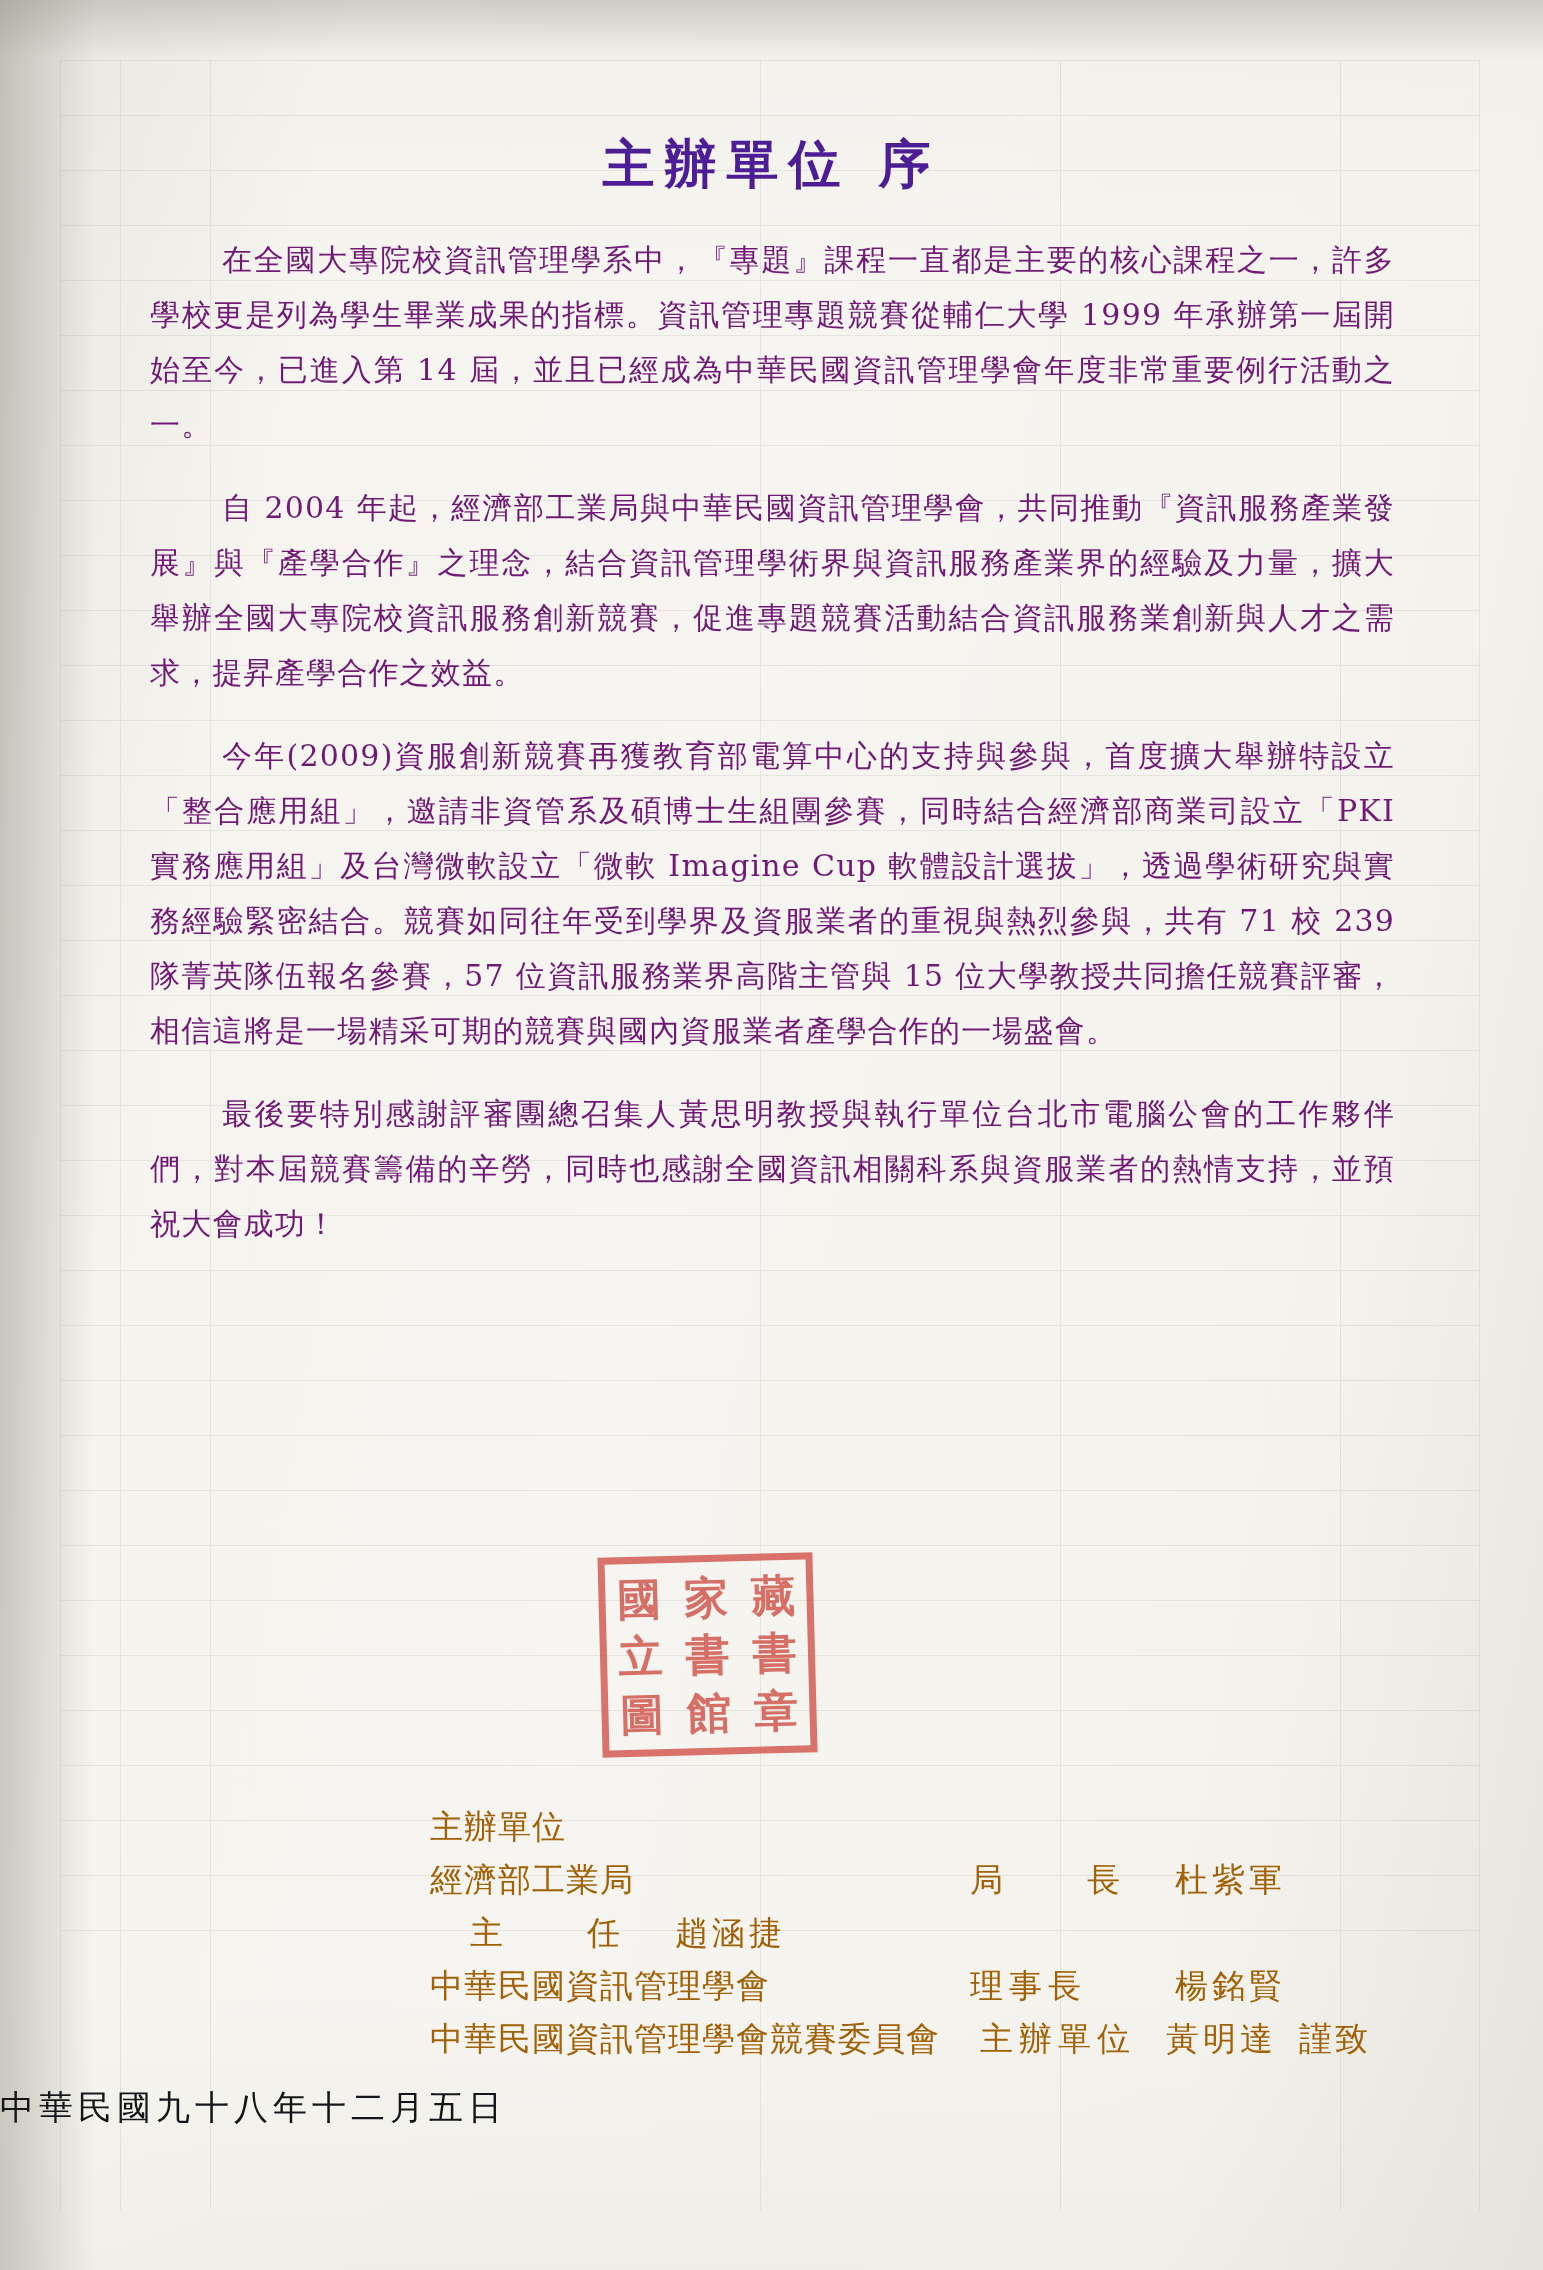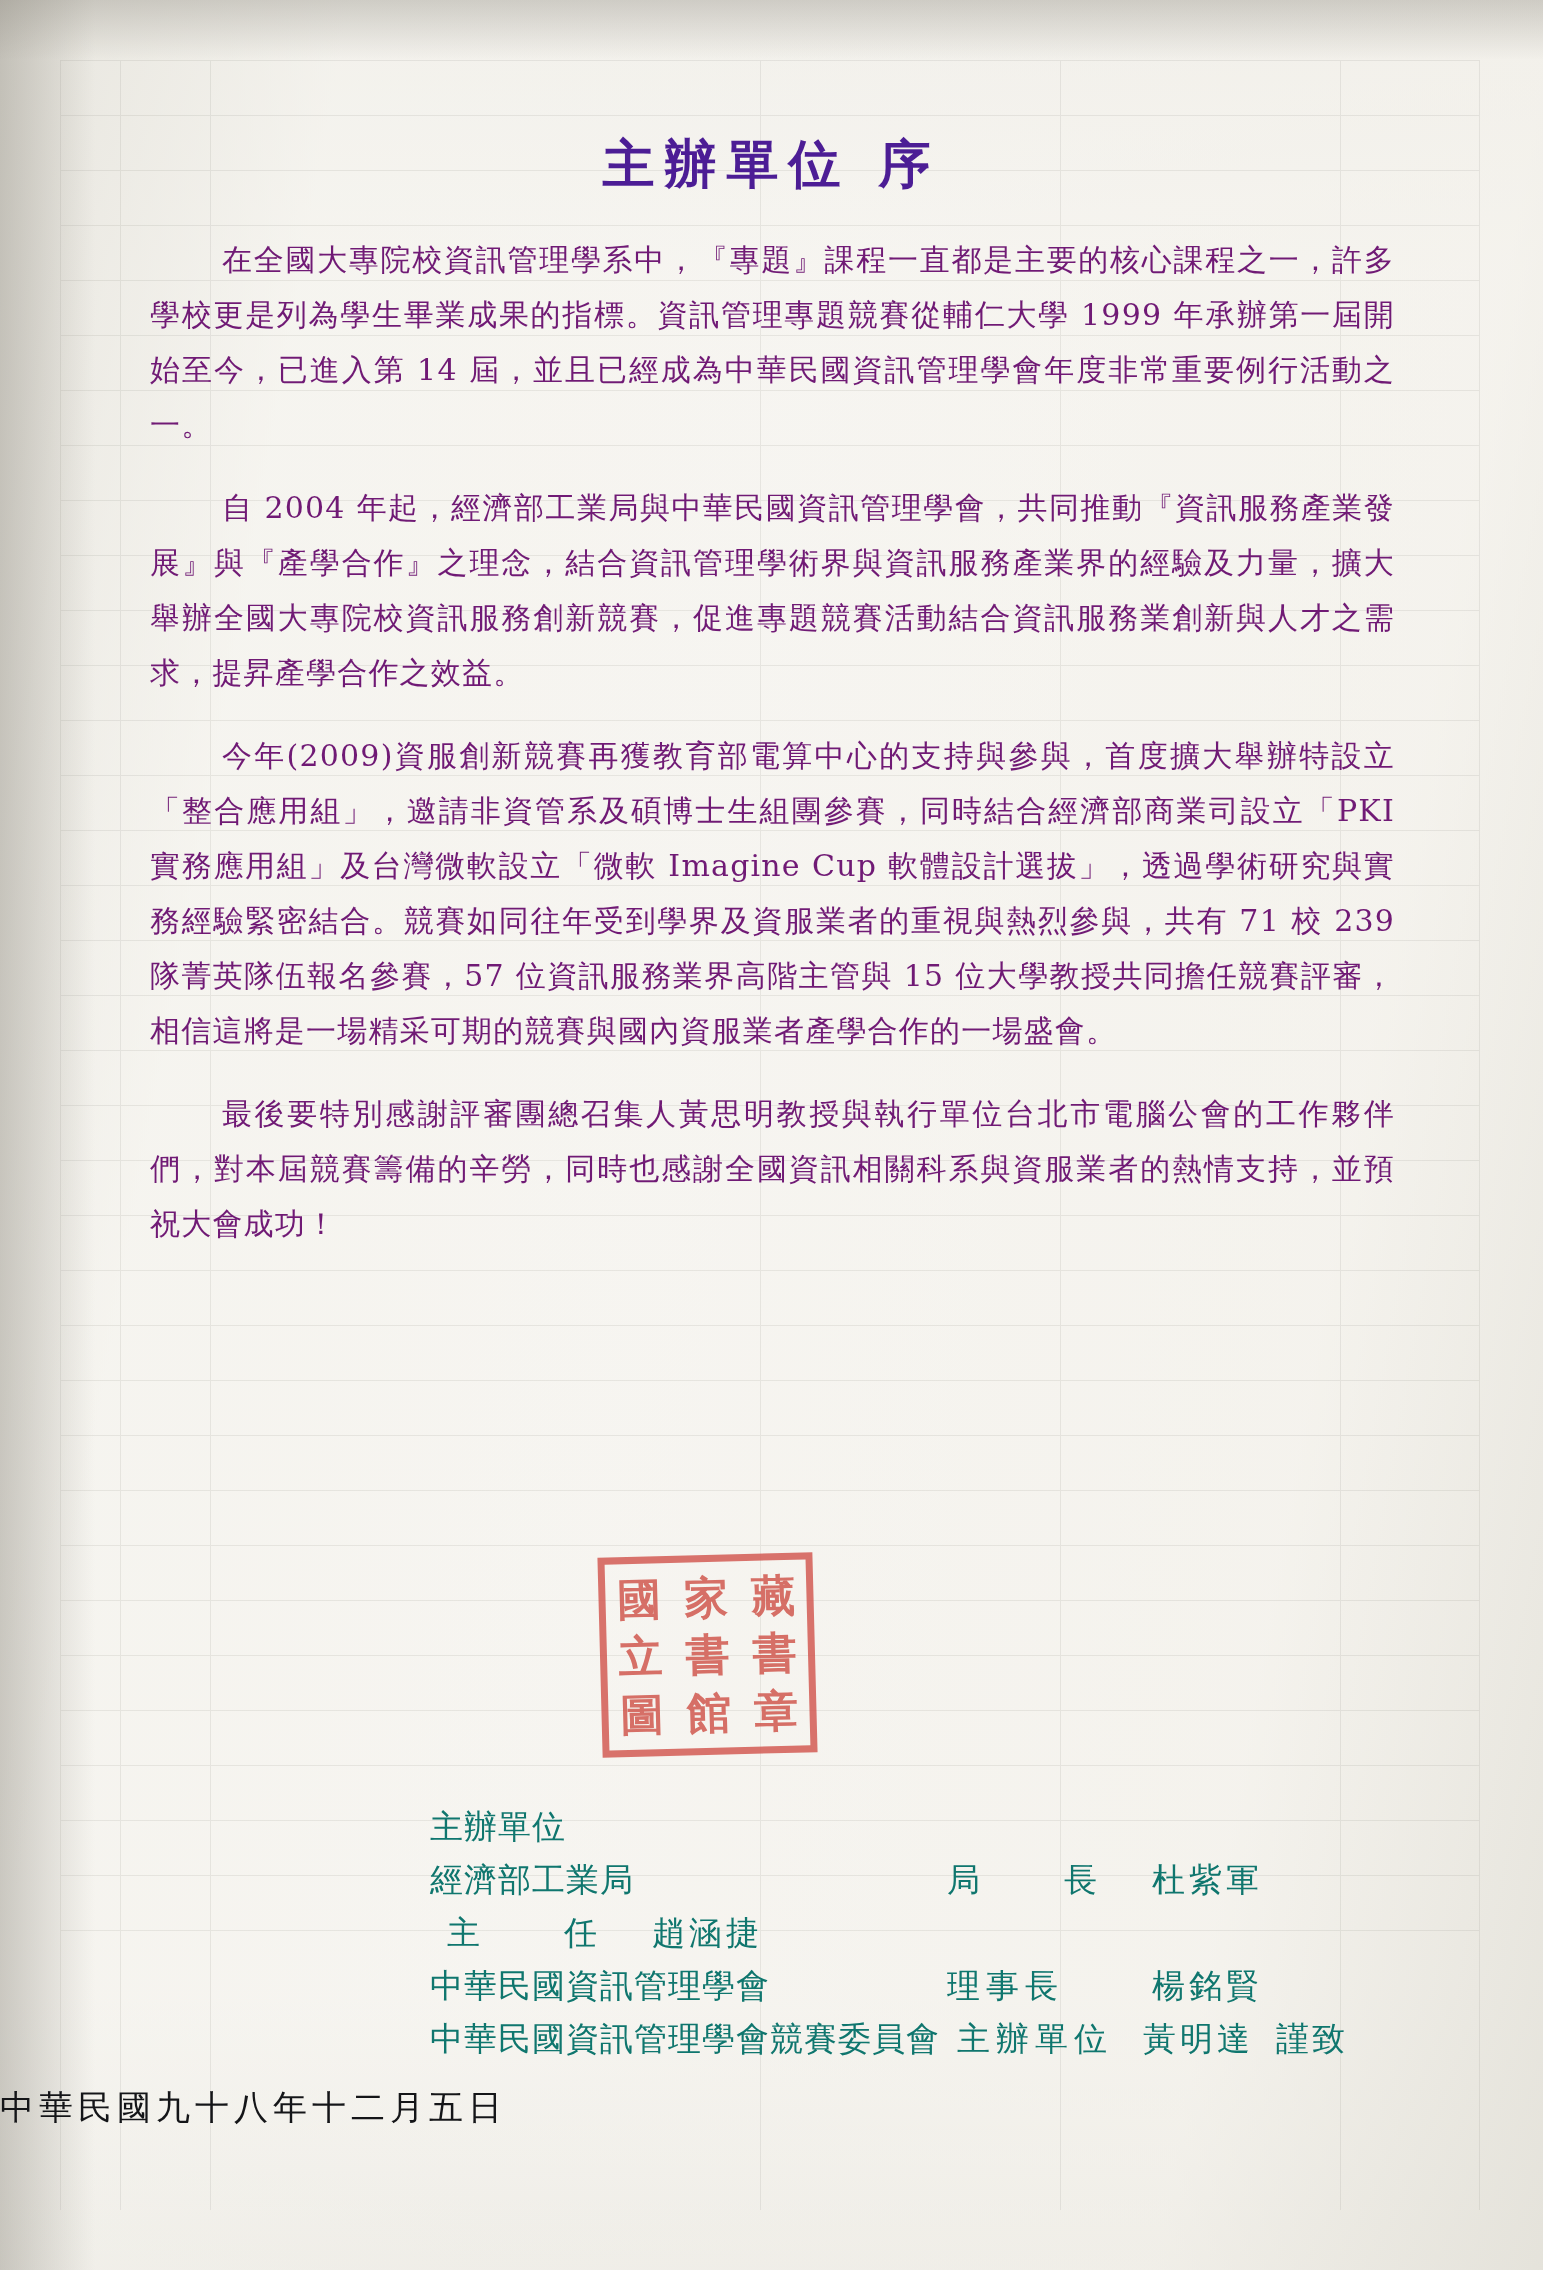--- a/index.html
+++ b/index.html
@@ -84,30 +84,30 @@
     position: absolute;
     left: 430px;
     top: 1800px;
     width: 1010px;
   }
   .sig-line {
     display: flex;
     align-items: baseline;
     font-size: 33px;
     line-height: 53px;
-    color: #0f766e;
+    color: #a16207;
     letter-spacing: 1px;
     white-space: nowrap;
   }
   .sig-org {
     display: inline-block;
   }
   .sig-role {
     display: inline-block;
-    margin-left: 17px;
+    margin-left: 40px;
     letter-spacing: 6px;
   }
   .sig-person {
     display: inline-block;
     margin-left: 30px;
     letter-spacing: 4px;
   }
   .sig-suffix {
     display: inline-block;
     margin-left: 22px;

